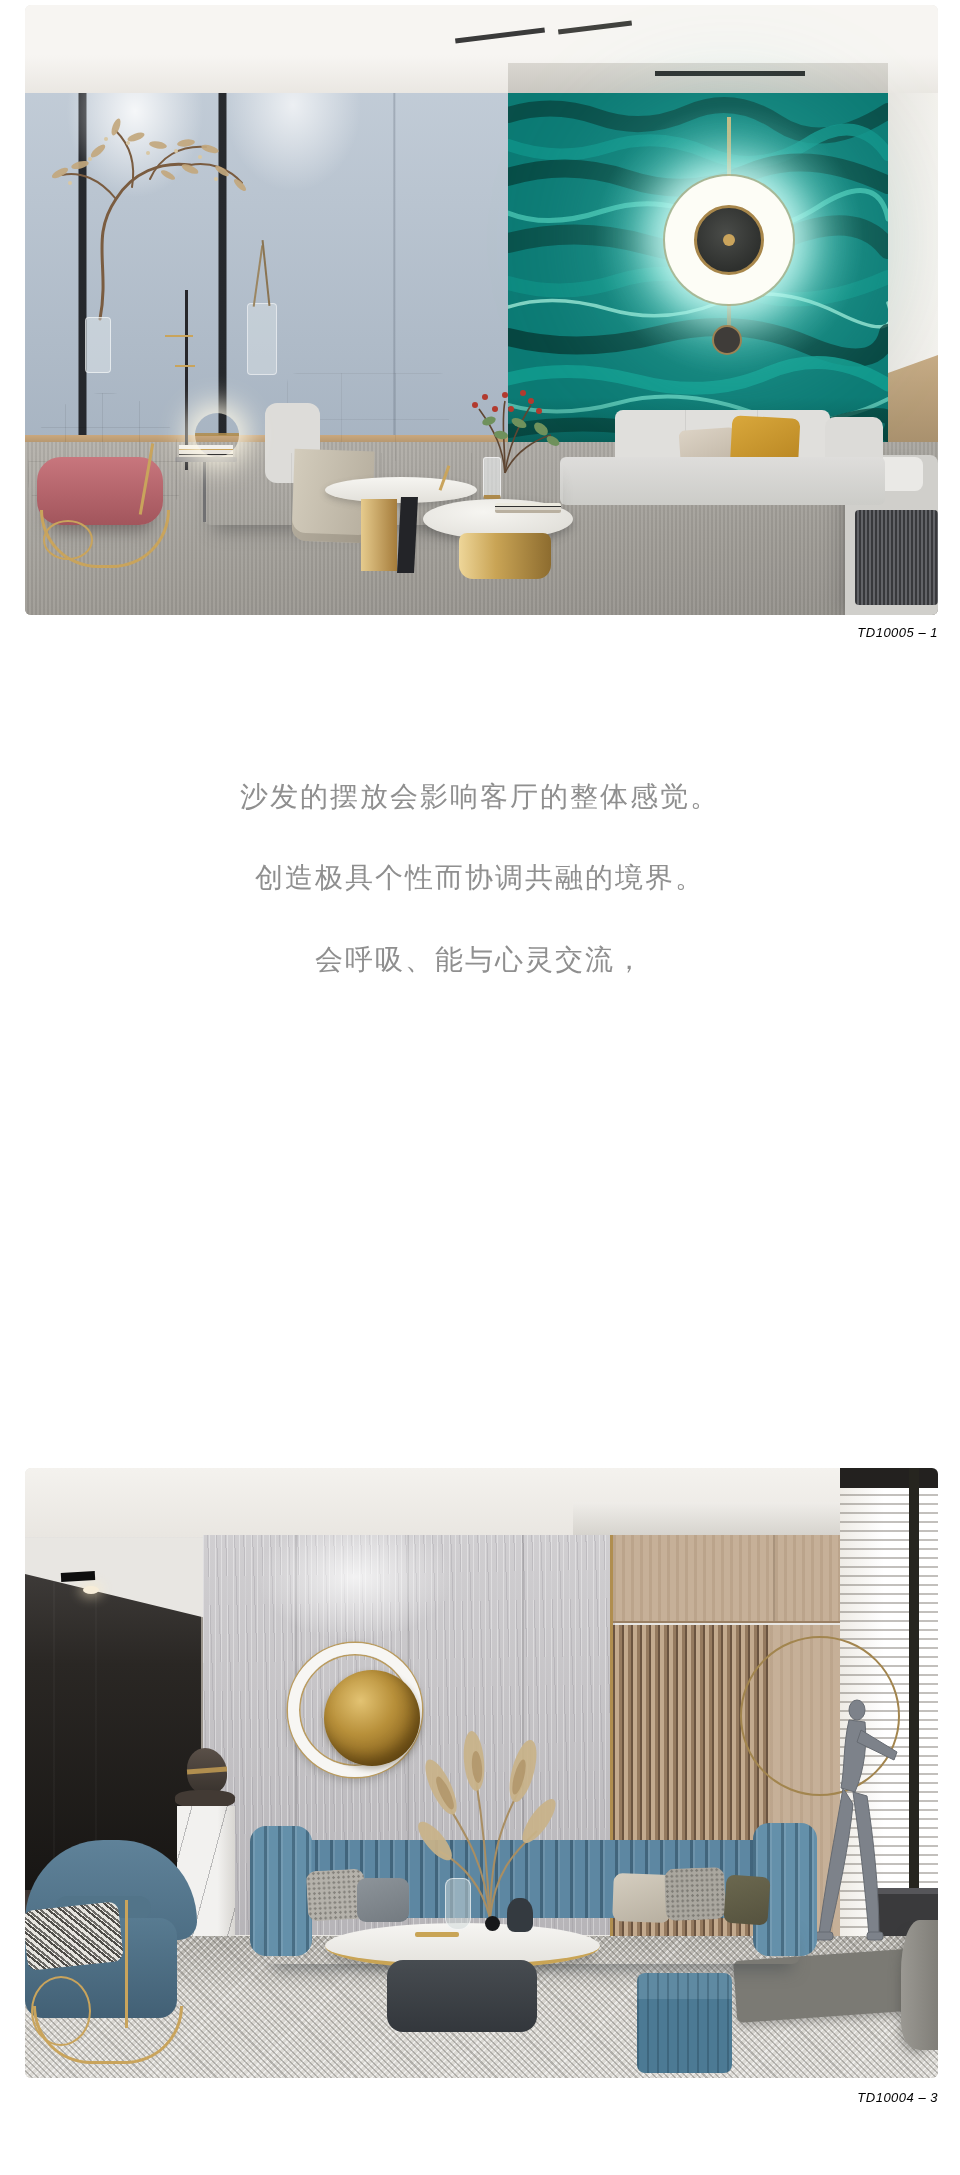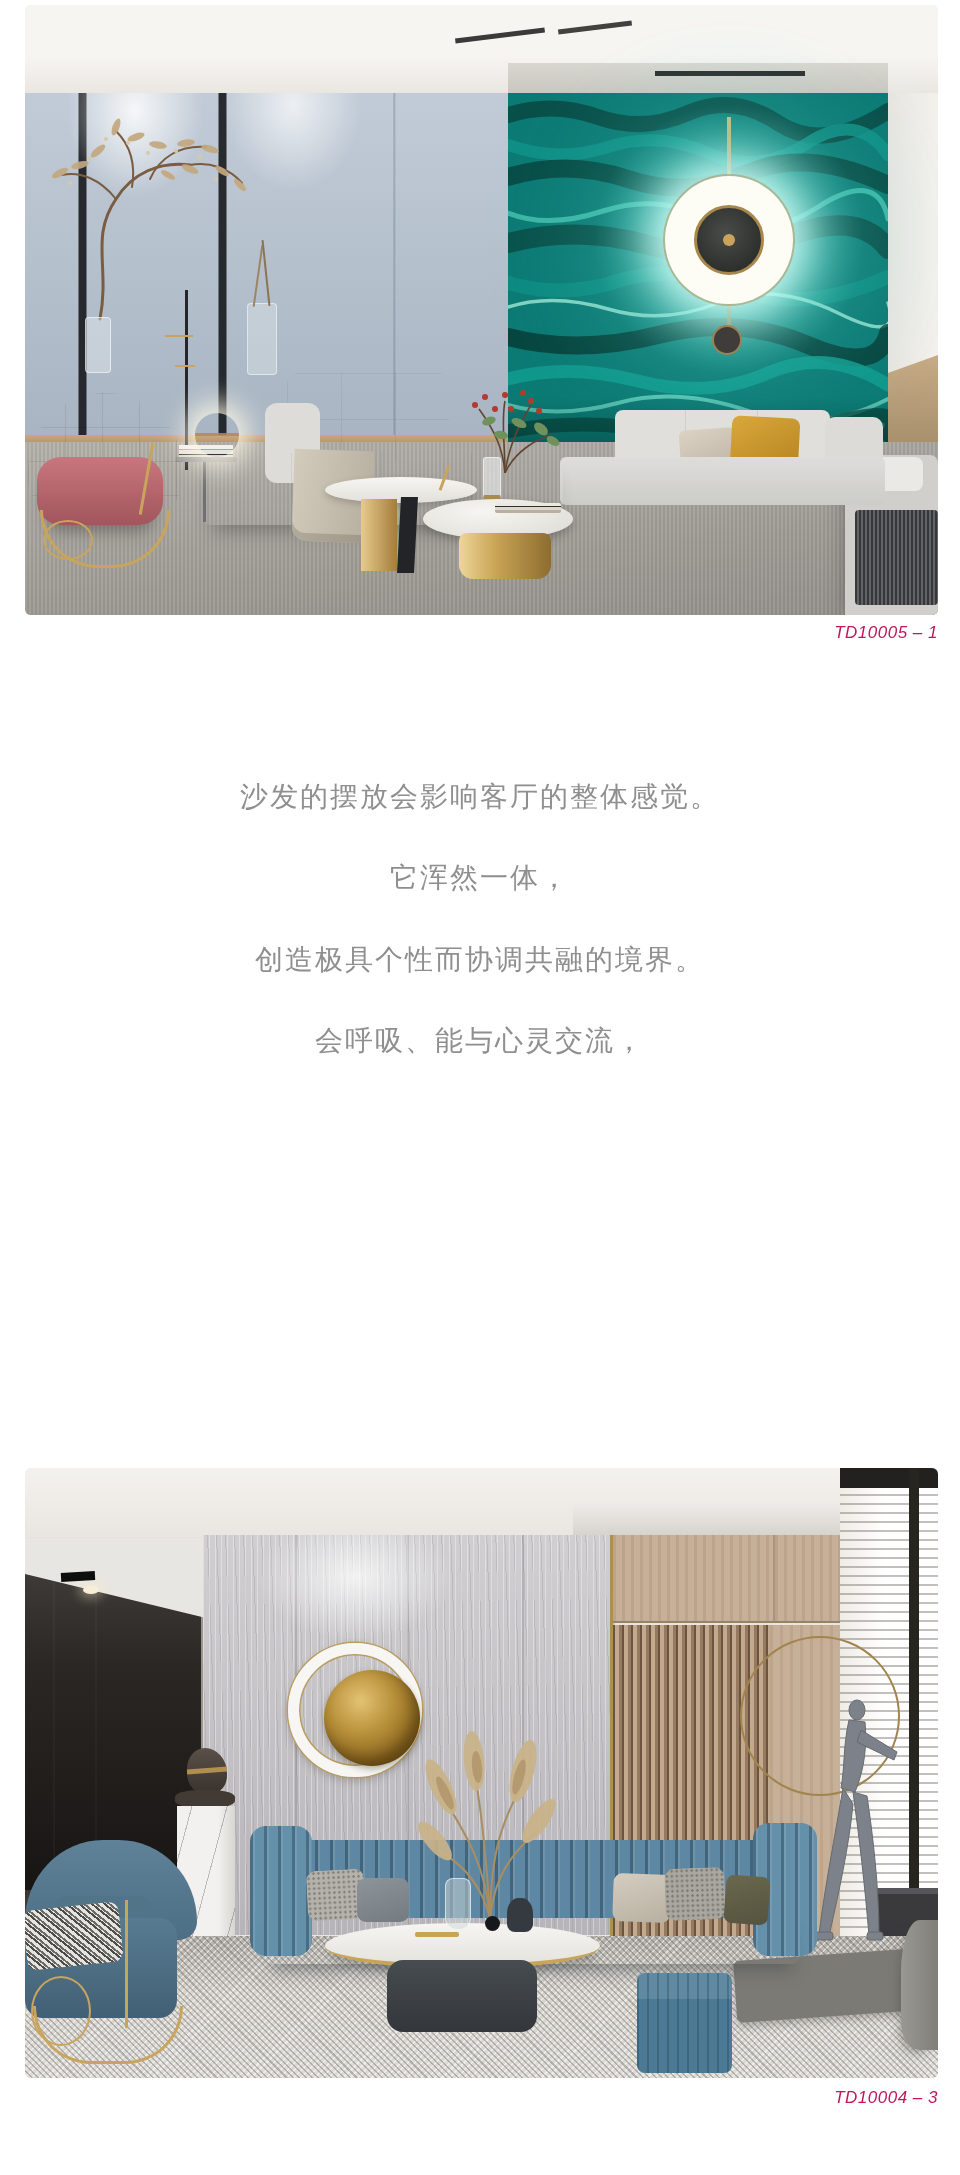--- a/index.html
+++ b/index.html
@@ -1,20 +1,20 @@
 <!DOCTYPE html>
 <html><head>
 <meta charset="utf-8">
 <style>
   *{box-sizing:border-box;margin:0;padding:0}
   html,body{background:#ffffff}
   body{width:960px;height:2175px;position:relative;font-family:"Liberation Sans",sans-serif}
   .a{position:absolute}
   figure.photo{position:absolute;left:25px;width:913px;height:610px;overflow:hidden;border-radius:6px;background:#e8e6e2}
-  .cap{position:absolute;right:22px;font-style:italic;font-size:17px;line-height:24px;color:#be185d;letter-spacing:.5px}
+  .cap{position:absolute;right:22px;font-style:italic;font-size:13px;line-height:24px;color:#000000;letter-spacing:.5px}
   .poem{position:absolute;left:0;top:756px;width:100%;text-align:center;font-size:28px;line-height:81.3px;font-weight:300;color:#8f8f8f;letter-spacing:2px}
   .poem p{margin:0}
 </style>
 </head>
 <body>
 
 <figure class="photo" style="top:5px">
 
   <div class="a" style="left:0;top:0;width:913px;height:92px;background:linear-gradient(180deg,#f7f5f2 55%,#e9e6e1);border-bottom:1px solid rgba(0,0,0,.08)">
     <div class="a" style="left:483px;top:58px;width:380px;height:34px;background:linear-gradient(180deg,#d9d6d0,#c8c5bf)"></div>
@@ -175,21 +175,20 @@
   <div class="a" style="left:12px;top:452px;width:126px;height:68px;border-radius:24px;background:linear-gradient(180deg,#c8767d,#a2555c);box-shadow:0 16px 16px -10px rgba(70,60,60,.5)"></div>
   <div class="a" style="left:120px;top:438px;width:3px;height:72px;background:#c9a45c;transform:rotate(10deg)"></div>
   <div class="a" style="left:15px;top:505px;width:130px;height:58px;border:3px solid #c9a45c;border-top:none;border-radius:0 0 65px 65px"></div>
   <div class="a" style="left:18px;top:515px;width:50px;height:40px;border:2.5px solid #c9a45c;border-radius:50%"></div>
 </figure>
 
 <div class="cap" style="top:621px">TD10005 – 1</div>
 
 <section class="poem">
   <p>沙发的摆放会影响客厅的整体感觉。</p>
-  <p>它浑然一体，</p>
   <p>创造极具个性而协调共融的境界。</p>
   <p>会呼吸、能与心灵交流，</p>
 </section>
 
 <figure class="photo" style="top:1468px">
 
   <div class="a" style="left:0;top:0;width:913px;height:70px;background:linear-gradient(180deg,#f4f2ee,#e9e6e1);border-bottom:1px solid rgba(0,0,0,.06)">
     <div class="a" style="left:548px;top:34px;width:365px;height:36px;background:linear-gradient(180deg,#efede9,#d4d1cb)"></div>
   </div>
 

